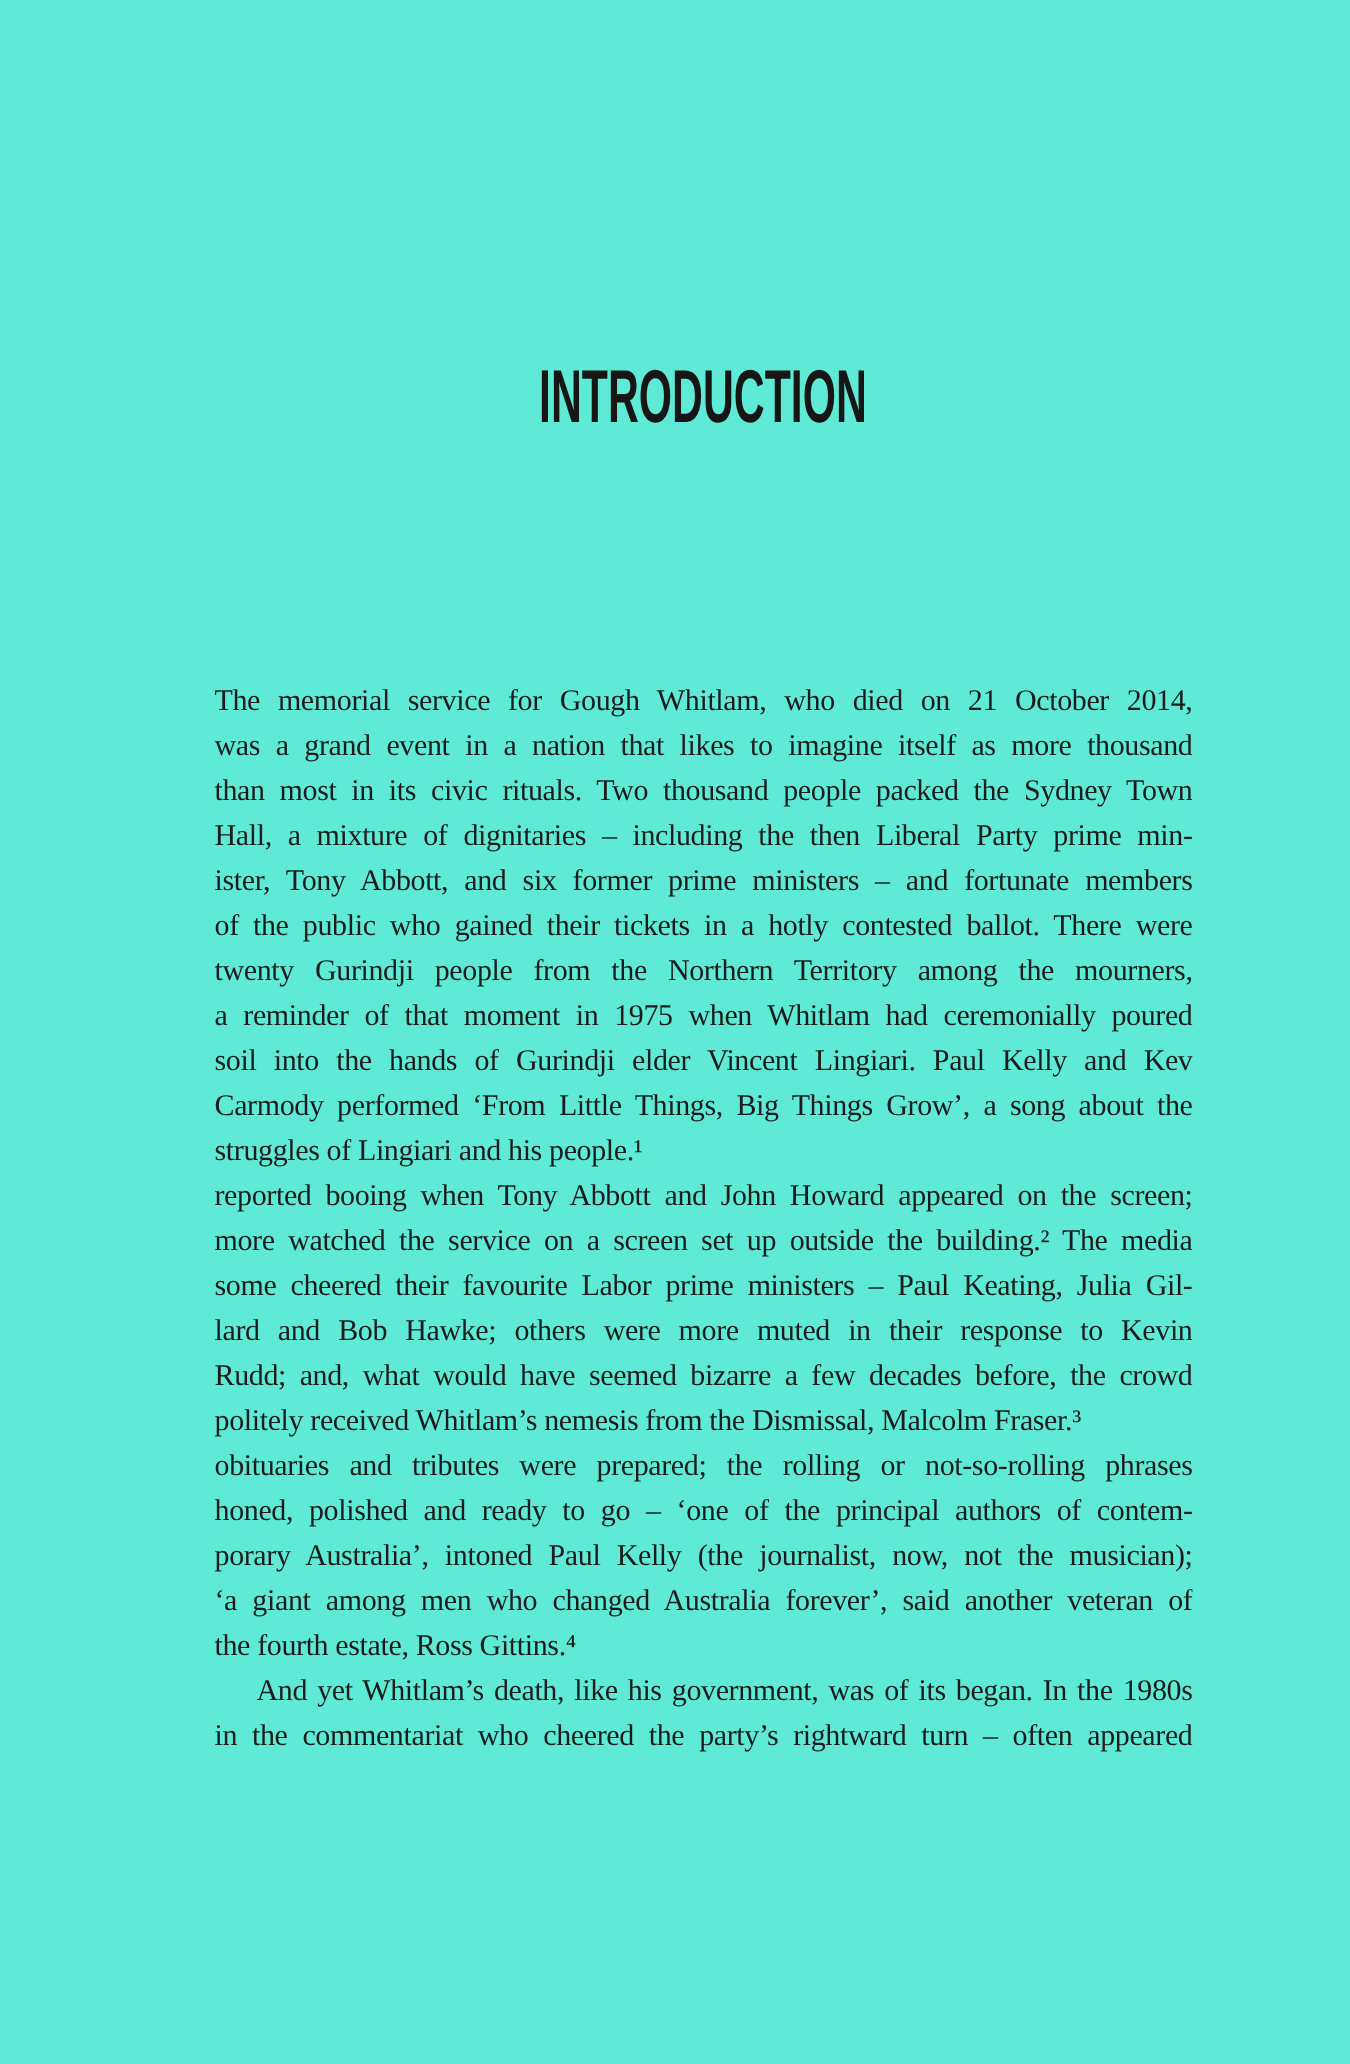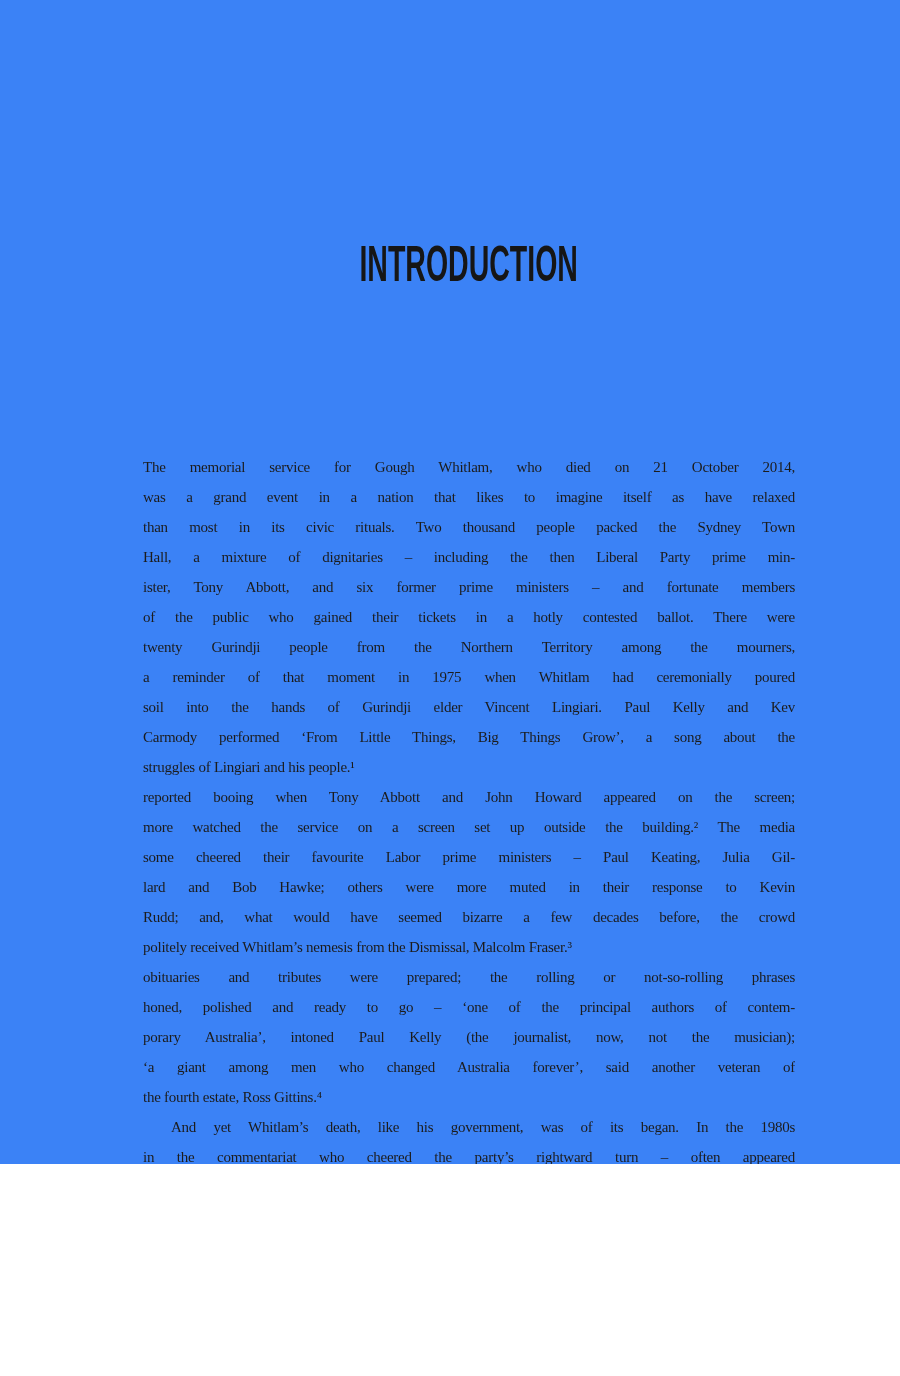--- a/index.html
+++ b/index.html
@@ -3,22 +3,22 @@
 <meta charset="utf-8">
 <style>
   html, body {
     margin: 0;
     padding: 0;
     background: #ffffff;
   }
   .page {
     position: relative;
     width: 900px;
-    height: 1164px;
-    background: #3b82f6;
+    height: 1376px;
+    background: #5eead4;
     overflow: hidden;
     font-family: "Liberation Serif", serif;
     color: #1c1c1c;
   }
   .chapter-title-wrap {
     position: absolute;
     left: 143px;
     top: 238px;
     width: 652px;
     text-align: center;
@@ -41,21 +41,21 @@
     top: 452px;
     width: 652px;
   }
   .paragraph {
     margin: 0;
     padding: 0;
   }
   .line {
     height: 30px;
     line-height: 30px;
-    font-size: 15px;
+    font-size: 20px;
     letter-spacing: -0.25px;
     text-align: justify;
     text-align-last: justify;
     overflow: hidden;
     white-space: normal;
   }
   .line.last {
     text-align-last: left;
   }
   .line.indent {
@@ -65,21 +65,21 @@
 </head>
 <body>
 
 <div class="page">
   <div class="chapter-title-wrap">
     <span class="chapter-title">INTRODUCTION</span>
   </div>
   <div class="page-body">
       <div class="paragraph">
         <div class="line">The memorial service for Gough Whitlam, who died on 21 October 2014,</div>
-        <div class="line">was a grand event in a nation that likes to imagine itself as have relaxed</div>
+        <div class="line">was a grand event in a nation that likes to imagine itself as more thousand</div>
         <div class="line">than most in its civic rituals. Two thousand people packed the Sydney Town</div>
         <div class="line">Hall, a mixture of dignitaries – including the then Liberal Party prime min-</div>
         <div class="line">ister, Tony Abbott, and six former prime ministers – and fortunate members</div>
         <div class="line">of the public who gained their tickets in a hotly contested ballot. There were</div>
         <div class="line">twenty Gurindji people from the Northern Territory among the mourners,</div>
         <div class="line">a reminder of that moment in 1975 when Whitlam had ceremonially poured</div>
         <div class="line">soil into the hands of Gurindji elder Vincent Lingiari. Paul Kelly and Kev</div>
         <div class="line">Carmody performed ‘From Little Things, Big Things Grow’, a song about the</div>
         <div class="line last">struggles of Lingiari and his people.¹</div>
       </div>

